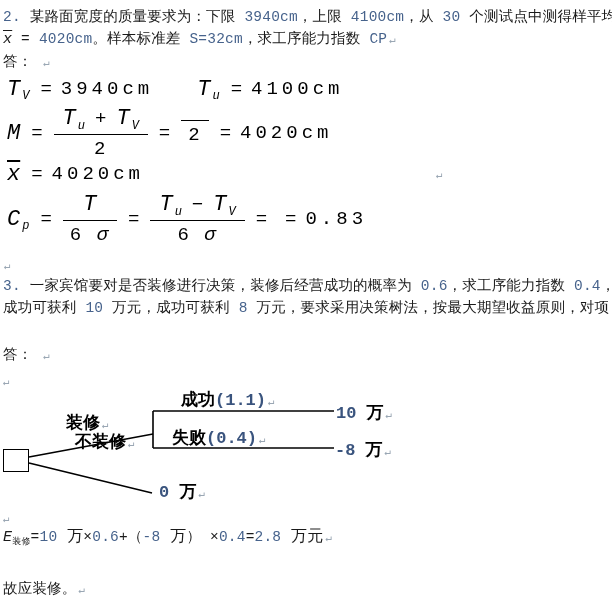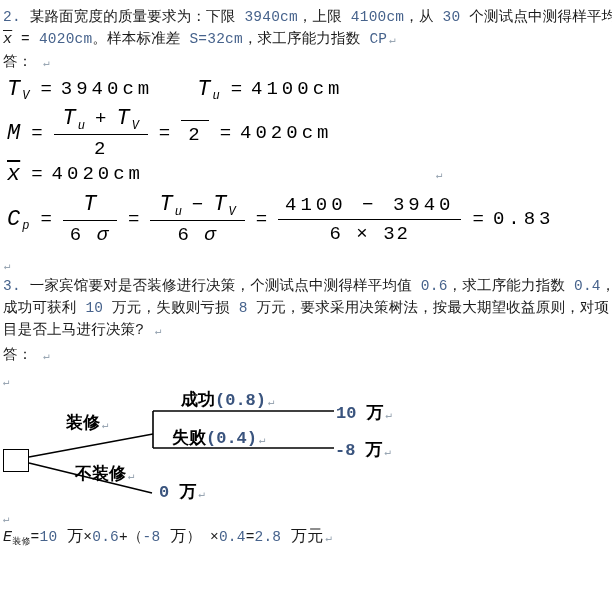--- a/index.html
+++ b/index.html
@@ -81,49 +81,45 @@
     <span class="frac">
       <span class="fn"><span class="fvar">T</span></span>
       <span class="fd"><span>6 </span><span class="fsig">σ</span></span>
     </span>
     <span class="feq">=</span>
     <span class="frac">
       <span class="fn"><span class="fvar">T</span><span class="fsub">u</span><span class="fop">−</span><span class="fvar">T</span><span class="fsub">V</span></span>
       <span class="fd"><span>6 </span><span class="fsig">σ</span></span>
     </span>
     <span class="feq">=</span>
-    <span class="frac">
-      <span class="fn fval">4100 − 3940</span>
-      <span class="fd">6 × 32</span>
-    </span>
     <span class="feq">=</span>
     <span class="fval">0.83</span>
   </div>
 
   <div class="tline" style="top:256px;left:2px"><span class="pilcrow">↵</span></div>
 
-  <div class="tline" style="top:277px"><span class="num">3.</span><span> 一家宾馆要对是否装修进行决策，个测试点中测得样平均值 </span><span class="num">0.6</span><span>，求工序能力指数 </span><span class="num">0.4</span><span>，如</span></div>
-  <div class="tline" style="top:299px"><span>成功可获利 </span><span class="num">10</span><span> 万元，失败则亏损 </span><span class="num">8</span><span> 万元，要求采用决策树法，按最大期望收益原则，对项</span></div>
-  <div class="tline" style="top:321px"><span>目是否上马进行决策? </span><span class="pilcrow">↵</span></div>
+  <div class="tline" style="top:277px"><span class="num">3.</span><span> 一家宾馆要对是否装修进行决策，装修后经营成功的概率为 </span><span class="num">0.6</span><span>，求工序能力指数 </span><span class="num">0.4</span><span>，如</span></div>
+  <div class="tline" style="top:299px"><span>成功可获利 </span><span class="num">10</span><span> 万元，成功可获利 </span><span class="num">8</span><span> 万元，要求采用决策树法，按最大期望收益原则，对项</span></div>
   <div class="tline" style="top:346px"><span>答： </span><span class="pilcrow">↵</span></div>
   <div class="tline" style="top:372px;left:1px"><span class="pilcrow">↵</span></div>
 
   <svg class="tree-svg" width="612" height="125">
     <line x1="29" y1="71" x2="153" y2="48" stroke="#000" stroke-width="1.6"></line>
     <line x1="153" y1="25" x2="153" y2="62" stroke="#000" stroke-width="1.6"></line>
     <line x1="153" y1="25" x2="334" y2="25" stroke="#000" stroke-width="1.6"></line>
     <line x1="153" y1="62" x2="334" y2="62" stroke="#000" stroke-width="1.6"></line>
     <line x1="29" y1="77" x2="152" y2="107" stroke="#000" stroke-width="1.6"></line>
   </svg>
   <div class="sq"></div>
   <div class="tlabel" style="left:66px;top:411px"><span>装修</span><span class="pilcrow">↵</span></div>
-  <div class="tlabel" style="left:181px;top:388px"><span>成功</span><span class="numb">(0.8)</span><span class="pilcrow">↵</span></div>
+  <div class="tlabel" style="left:181px;top:388px"><span>成功</span><span class="numb">(1.1)</span><span class="pilcrow">↵</span></div>
   <div class="tlabel" style="left:336px;top:401px"><span class="numb">10</span><span> 万</span><span class="pilcrow">↵</span></div>
   <div class="tlabel" style="left:172px;top:426px"><span>失败</span><span class="numb">(0.4)</span><span class="pilcrow">↵</span></div>
   <div class="tlabel" style="left:335px;top:438px"><span class="numb">-8</span><span> 万</span><span class="pilcrow">↵</span></div>
-  <div class="tlabel" style="left:75px;top:462px"><span>不装修</span><span class="pilcrow">↵</span></div>
+  <div class="tlabel" style="left:75px;top:430px"><span>不装修</span><span class="pilcrow">↵</span></div>
   <div class="tlabel" style="left:159px;top:480px"><span class="numb">0</span><span> 万</span><span class="pilcrow">↵</span></div>
 
   <div class="tline" style="top:509px;left:1px"><span class="pilcrow">↵</span></div>
 
   <div class="tline" style="top:528px"><span class="evar">E</span><span class="esub">装修</span><span>=</span><span class="num">10</span><span class="wan"> 万</span><span>×</span><span class="num">0.6</span><span>+（</span><span class="num">-8</span><span class="wan"> 万</span><span>） ×</span><span class="num">0.4</span><span>=</span><span class="num">2.8</span><span class="wan"> 万元</span><span class="pilcrow">↵</span></div>
+  <div class="tline" style="top:580px"><span>故应装修。</span><span class="pilcrow">↵</span></div>
 
 </div>
 
 </body></html>

